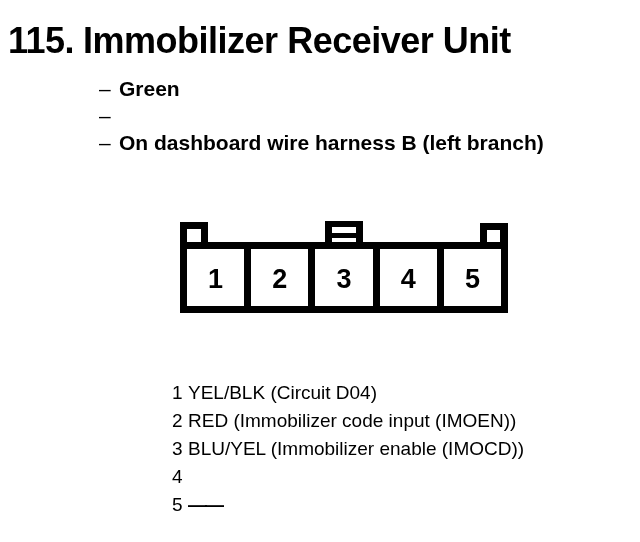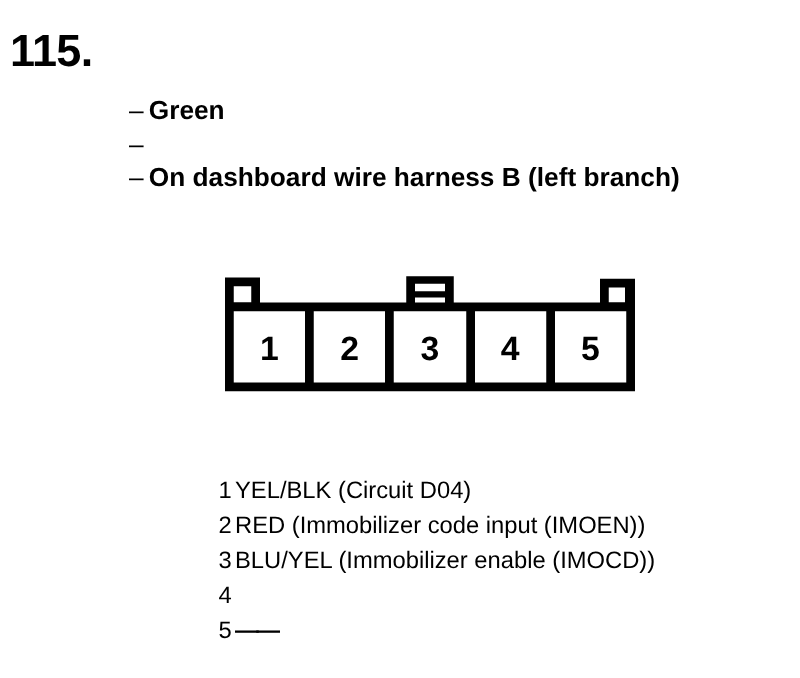--- a/index.html
+++ b/index.html
@@ -8,21 +8,20 @@
     font-family: "Liberation Sans", sans-serif;
     color: #000000;
     -webkit-font-smoothing: none;
   }
   .stage {
     position: relative;
     width: 640px;
     height: 542px;
     background: #ffffff;
     overflow: hidden;
-    text-align: center;
   }
   * { box-sizing: border-box; }
 
   
   .heading {
     position: absolute;
     left: 8px;
     top: 20px;
     display: flex;
     gap: 9px;
@@ -95,20 +94,21 @@
   .pin-desc { white-space: nowrap; }
   .pin-desc.dash-line { letter-spacing: -2px; font-weight: bold; }
 </style>
 </head>
 <body>
 
 <div class="stage">
 
   <div class="heading">
     <span>115.</span>
+    <span>Immobilizer Receiver Unit</span>
   </div>
 
   <div class="loc-list">
     <div class="loc-row">
       <span class="loc-marker">–</span>
       <span class="loc-text">Green</span>
     </div>
     <div class="loc-row">
       <span class="loc-marker">–</span>
     </div>

